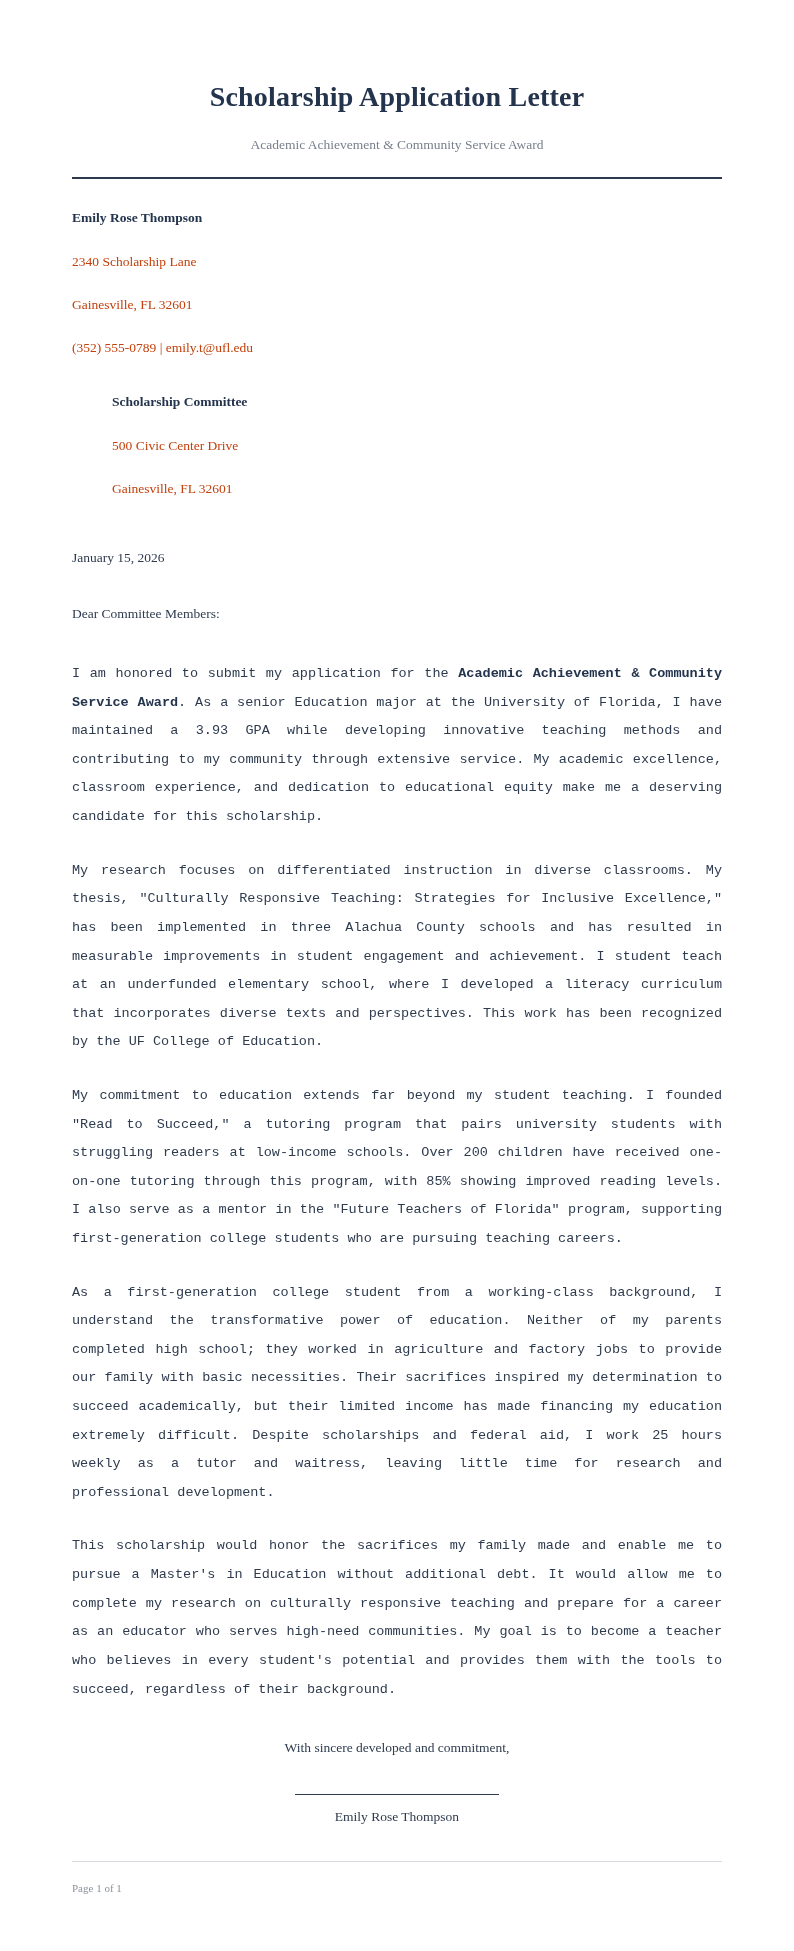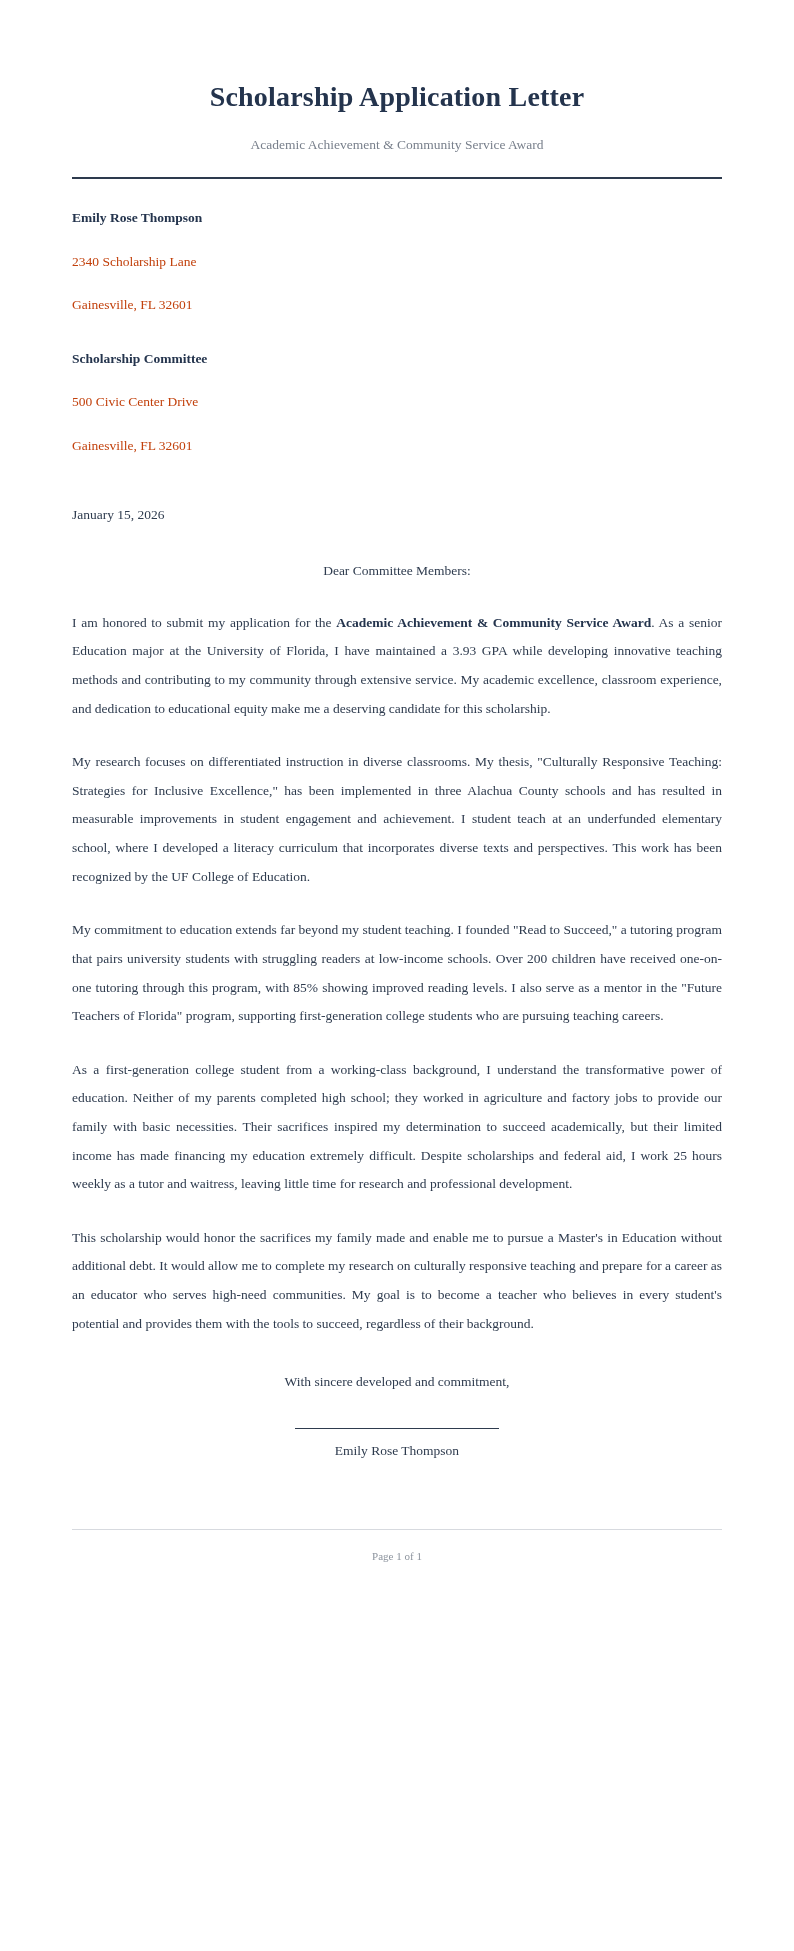--- a/index.html
+++ b/index.html
@@ -61,37 +61,38 @@
     color: #c2410c;
   }
   .addr-line.strong {
     font-weight: bold;
     color: #24344d;
   }
   .addr-line:last-child { margin-bottom: 0; }
 
   .recipient-block {
     margin-top: 36px;
+    margin-left: 40px;
   }
 
   
   .date-line {
     text-align: left;
     font-size: 13.5px;
     margin: 52px 0 0 0;
   }
   .salutation {
-    text-align: center;
     font-size: 13.5px;
     margin: 40px 0 0 0;
   }
 
   
   .body-copy {
-    margin-top: 30px;
+    margin-top: 38px;
+    font-family: Liberation Mono, monospace;
   }
   .para {
     font-size: 13.5px;
     line-height: 2.12;
     text-align: justify;
     text-justify: inter-word;
     margin: 0 0 25px 0;
     color: #2e3b4e;
     hyphens: none;
   }
@@ -117,24 +118,23 @@
     width: 204px;
     margin: 0 auto 14px auto;
   }
   .sig-name {
     font-size: 13.5px;
     color: #2e3b4e;
   }
 
   
   .doc-footer {
-    margin-top: 70px;
+    margin-top: 36px;
     padding-top: 16px;
     border-top: 1px solid #d7dadf;
-    text-align: center;
   }
   .footer-text {
     font-size: 11px;
     color: #8d949e;
   }
 </style>
 </head>
 <body>
 
 <div class="page">
@@ -142,20 +142,21 @@
   <div class="doc-header">
     <h1 class="doc-title">Scholarship Application Letter</h1>
     <p class="doc-subtitle">Academic Achievement &amp; Community Service Award</p>
     <hr class="header-rule">
   </div>
 
   <div class="block">
     <p class="addr-line strong">Emily Rose Thompson</p>
     <p class="addr-line">2340 Scholarship Lane</p>
     <p class="addr-line">Gainesville, FL 32601</p>
+    <p class="addr-line">(352) 555-0789 | emily.t@ufl.edu</p>
   </div>
 
   <div class="block recipient-block">
     <p class="addr-line strong">Scholarship Committee</p>
     <p class="addr-line">500 Civic Center Drive</p>
     <p class="addr-line">Gainesville, FL 32601</p>
   </div>
 
   <p class="date-line">January 15, 2026</p>
 

